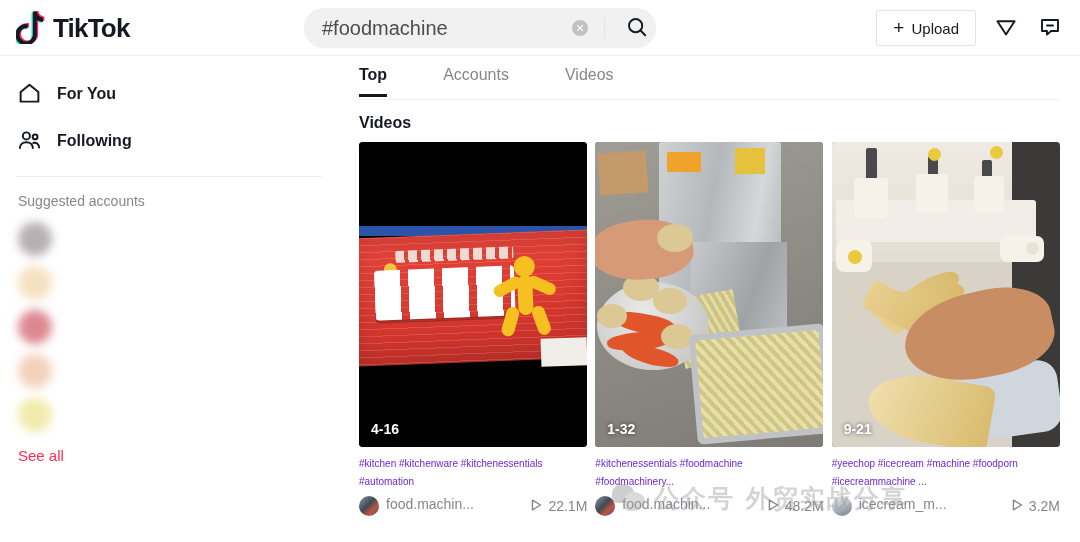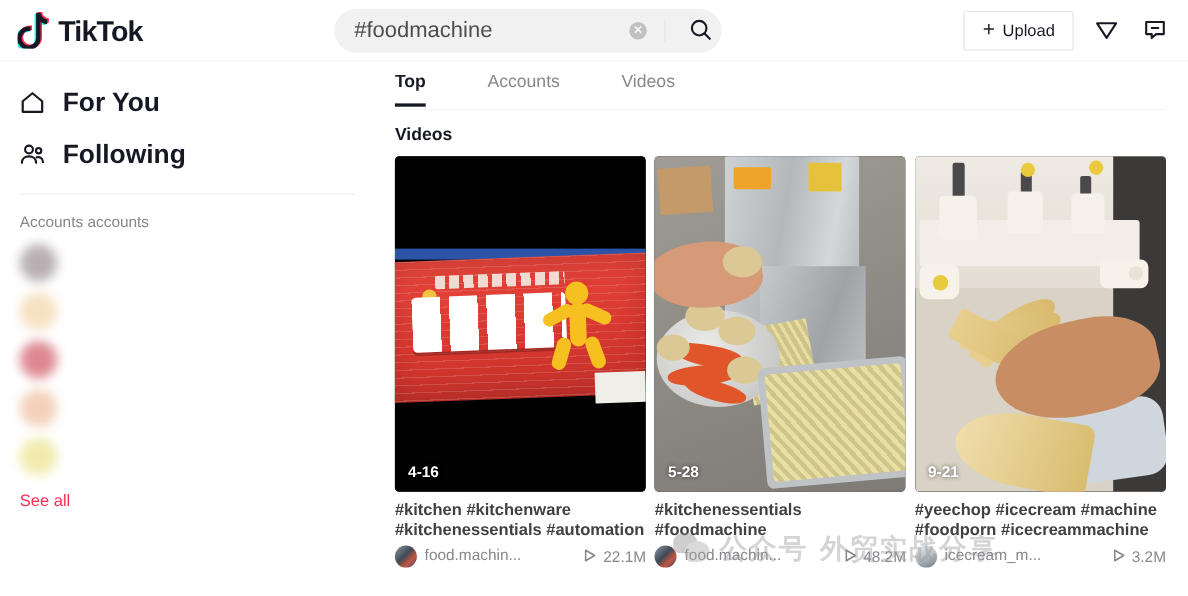--- a/index.html
+++ b/index.html
@@ -75,21 +75,21 @@
 
   
   .sidebar {
     position: absolute; top: 56px; left: 0;
     width: 340px; height: 486px;
     background: #fff; padding: 14px 16px 0 16px;
   }
   .nav-item {
     display: flex; align-items: center; gap: 14px;
     height: 47px; cursor: pointer;
-    font-size: 24px; font-weight: bold; color: #161823;
+    font-size: 16px; font-weight: bold; color: #161823;
   }
   .nav-icon { width: 27px; height: 27px; display: flex; align-items: center; justify-content: center; }
   .sidebar-divider {
     height: 1px; background: #ededee; margin: 12px 2px 0 0;
   }
   .section-title {
     font-size: 14px; color: #86878b; margin: 16px 0 8px 2px;
   }
   .sugg-list { filter: blur(4.6px); opacity: 0.62; padding-left: 2px; }
   .sugg-item { display: flex; align-items: center; gap: 12px; height: 44px; }
@@ -132,21 +132,21 @@
     position: relative; width: 228px; height: 305px;
     border-radius: 4px; overflow: hidden; background: #000;
     cursor: pointer;
   }
   .date-badge {
     position: absolute; left: 12px; bottom: 10px;
     color: #fff; font-size: 14px; font-weight: bold;
     text-shadow: 0 0 4px rgba(0,0,0,.6); z-index: 6;
   }
   .caption {
-    font-size: 15px; font-weight: bold; color: #404040;
+    font-size: 10px; font-weight: normal; color: #6d28d9;
     line-height: 18px; margin-top: 8px;
     height: 36px; overflow: hidden;
   }
   .meta { display: flex; margin-top: 5px; gap: 7px; }
   .avatar {
     width: 20px; height: 20px; border-radius: 50%;
     overflow: hidden; flex: 0 0 auto; position: relative; background: #ddd;
   }
   .uname {
     font-size: 14px; color: #86878b; white-space: nowrap;
@@ -371,21 +371,21 @@
           <circle cx="17.4" cy="8.6" r="2.3"></circle>
             <path d="M15.6 14.4c3.2-.6 5.6 1 5.6 4.3"></path>
         </svg>
       </span>
       <span>Following</span>
     </div>
 
 
     <div class="sidebar-divider"></div>
 
-    <div class="section-title">Accounts accounts</div>
+    <div class="section-title">Suggested accounts</div>
 
     <div class="sugg-list">
       <div class="sugg-item">
         <span class="sugg-av" style="background:#8d7f84;"></span>
         <span class="sugg-lines"><span class="sugg-l1"></span><span class="sugg-l2"></span></span>
       </div>
       <div class="sugg-item">
         <span class="sugg-av" style="background:#f0cf9c;"></span>
         <span class="sugg-lines"><span class="sugg-l1"></span><span class="sugg-l2"></span></span>
       </div>
@@ -470,21 +470,21 @@
           <span class="t2-carrot" style="left:26px;top:205px;width:58px;height:17px;transform:rotate(16deg);"></span>
           <span class="t2-potato" style="left:2px;top:162px;width:30px;height:24px;"></span>
           <span class="t2-potato" style="left:28px;top:132px;width:36px;height:27px;"></span>
           <span class="t2-potato" style="left:58px;top:146px;width:34px;height:26px;"></span>
           <span class="t2-potato" style="left:66px;top:182px;width:32px;height:25px;"></span>
           <span class="t2-hand"></span>
           <span class="t2-potato" style="left:62px;top:82px;width:36px;height:28px;"></span>
           <span class="t2-tray">
               <span class="t2-fries"></span>
             </span>
-          <span class="date-badge">5-28</span>
+          <span class="date-badge">1-32</span>
         </div>
         <div class="caption">#kitchenessentials #foodmachine #foodmachinery...</div>
         <div class="meta">
           <span class="avatar" style="background:linear-gradient(135deg,#8e9aa6 0%,#3f4a56 45%,#c1563f 70%,#2f4f8a 100%);"></span>
           <span class="uname">food.machin...</span>
           <span class="views">
             <span>
               <svg width="11" height="12" viewBox="0 0 11 12" fill="none" stroke="#86878b" stroke-width="1.4" stroke-linejoin="round">
                   <path d="M1.4 1.2 9.6 6l-8.2 4.8z"></path>
                 </svg>

